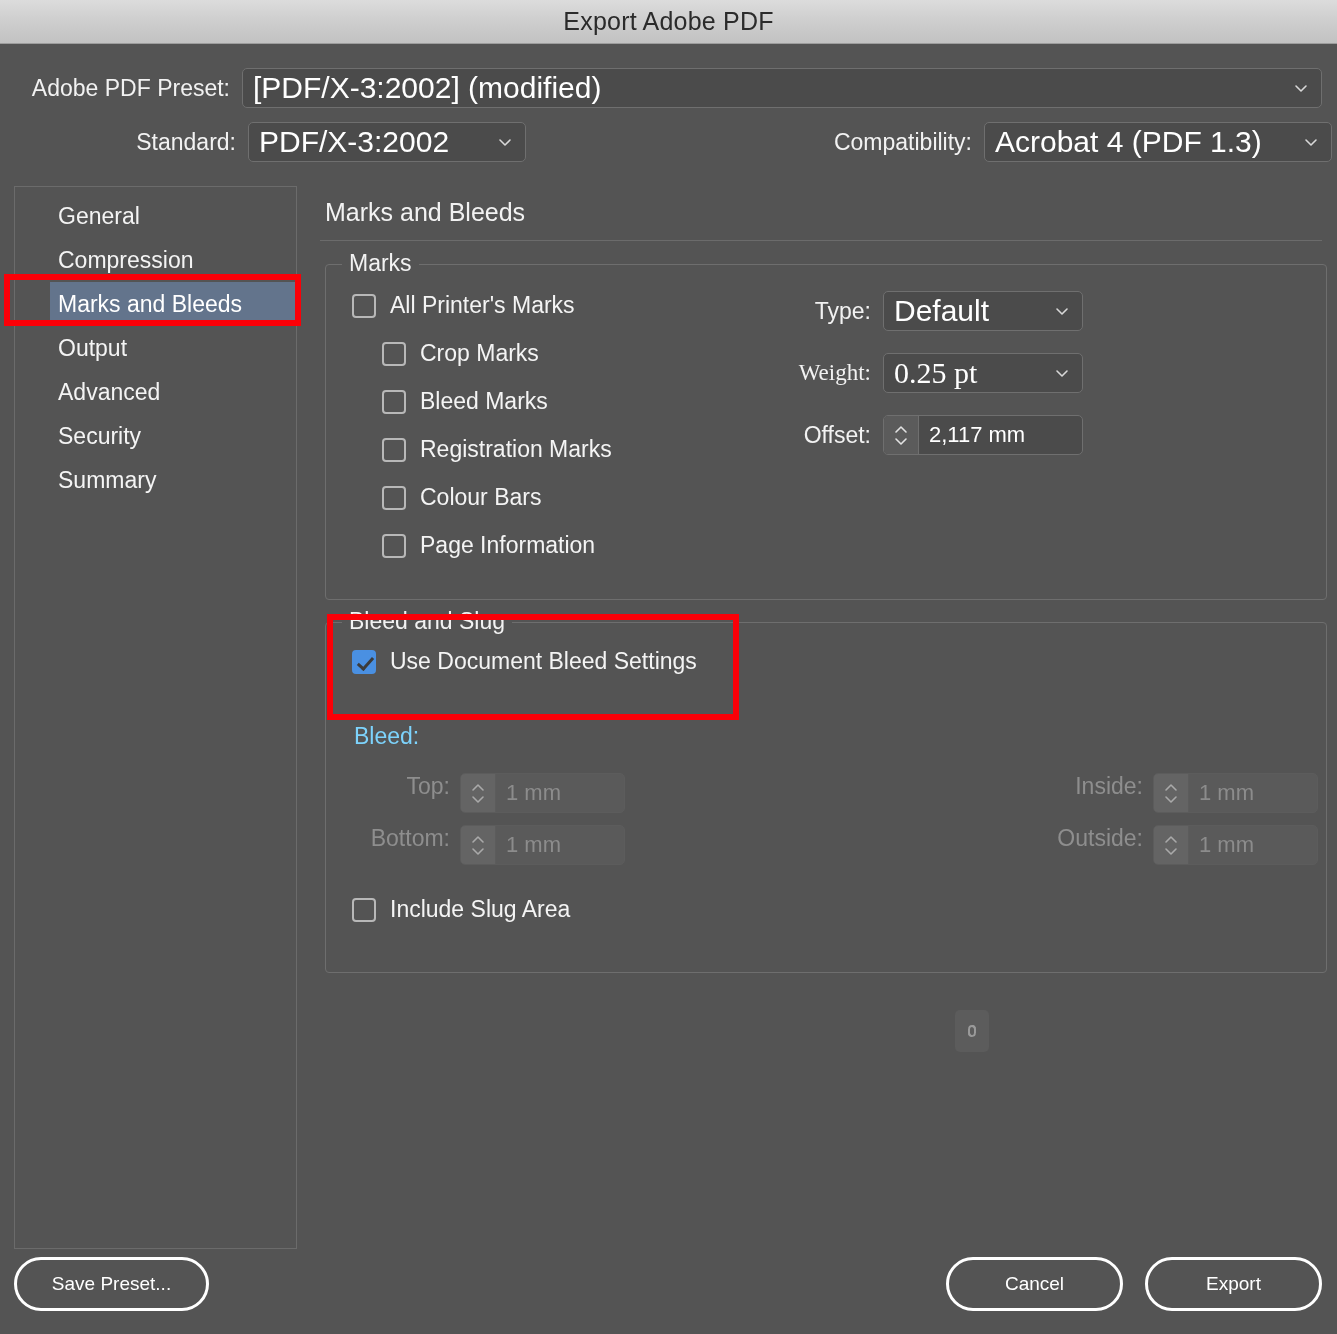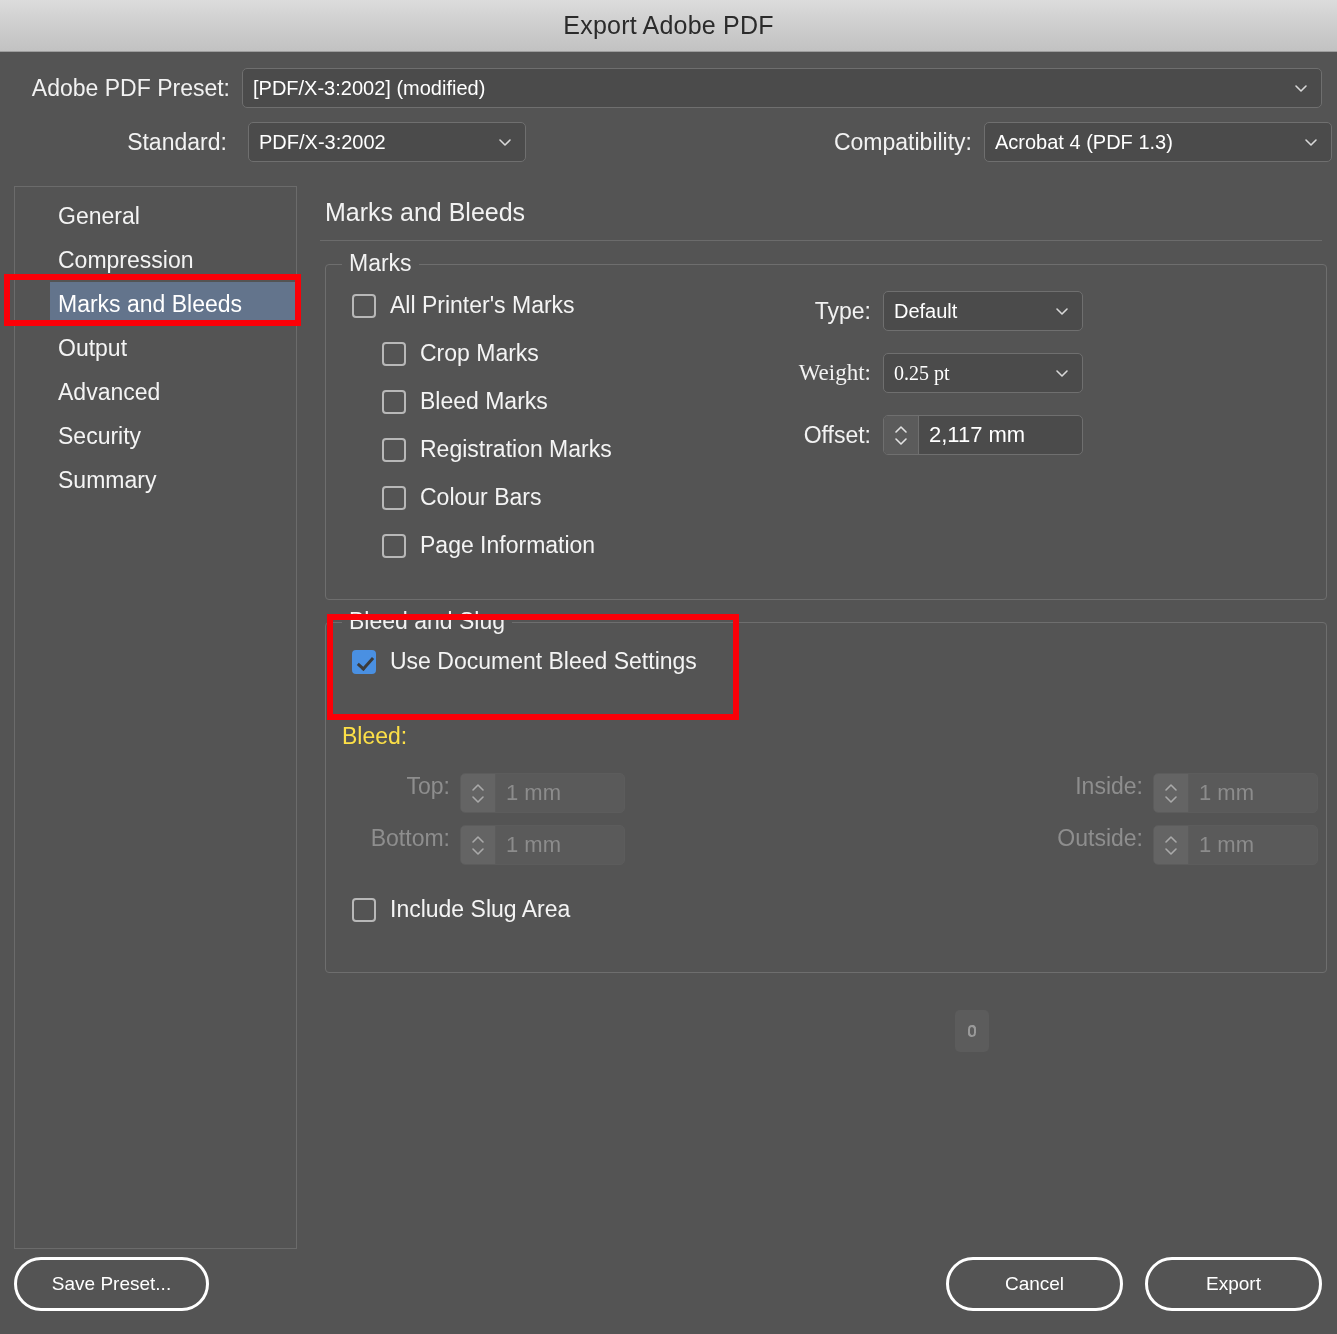--- a/index.html
+++ b/index.html
@@ -14,21 +14,21 @@
     color: #f0f0f0;
     overflow: hidden;
     position: relative;
   }
 
   
   #titlebar {
     position: absolute;
     left: 0; top: 0;
     width: 1337px;
-    height: 52px;
+    height: 44px;
     background: linear-gradient(to bottom, #dcdcdc 0%, #cfcfcf 45%, #c2c2c2 100%);
     border-bottom: 1px solid #9d9d9d;
     box-sizing: border-box;
     display: flex;
     align-items: center;
     justify-content: center;
   }
   #titlebar .title-text {
     font-size: 25px;
     color: #2b2b2b;
@@ -59,40 +59,40 @@
     position: relative;
     background: #4b4b4b;
     border: 1px solid #6f6f6f;
     border-radius: 5px;
     height: 40px;
     box-sizing: border-box;
     display: flex;
     align-items: center;
     padding: 0 10px;
     color: #ffffff;
-    font-size: 20px;
+    font-size: 30px;
     white-space: nowrap;
   }
   .select .chev {
     position: absolute;
     right: 12px;
     top: 50%;
     transform: translateY(-50%);
     width: 16px;
     height: 16px;
     pointer-events: none;
   }
   .select .chev svg { display:block; }
 
   #preset-row { left: 14px; top: 16px; width: 1308px; }
   #preset-row .field-label { width: 216px; text-align: right; }
   #preset-select { margin-left: 12px; width: 1080px; }
 
   #standard-row { left: 118px; top: 70px; }
-  #standard-row .field-label { width: 118px; text-align: center; }
+  #standard-row .field-label { width: 118px; text-align: right; }
   #standard-select { margin-left: 12px; width: 278px; }
 
   #compat-row { left: 797px; top: 70px; }
   #compat-row .field-label { width: 175px; text-align: right; }
   #compat-select { margin-left: 12px; width: 348px; }
 
   
   #sidebar {
     position: absolute;
     left: 14px;
@@ -263,24 +263,24 @@
   }
   .stepper.disabled .arrows {
     background: #646464;
     border-right-color: #5c5c5c;
   }
   .stepper.disabled .val { color: #8c8c8c; }
 
   
   #bleed-caption {
     position: absolute;
-    left: 16px;
+    left: 28px;
     top: 100px;
     font-size: 23px;
-    color: #fde047;
+    color: #7dd3fc;
   }
   .bleed-field {
     position: absolute;
     display: flex;
     align-items: flex-start;
   }
   .bleed-field .lbl {
     font-size: 23px;
     color: #8e8e8e;
     text-align: right;

